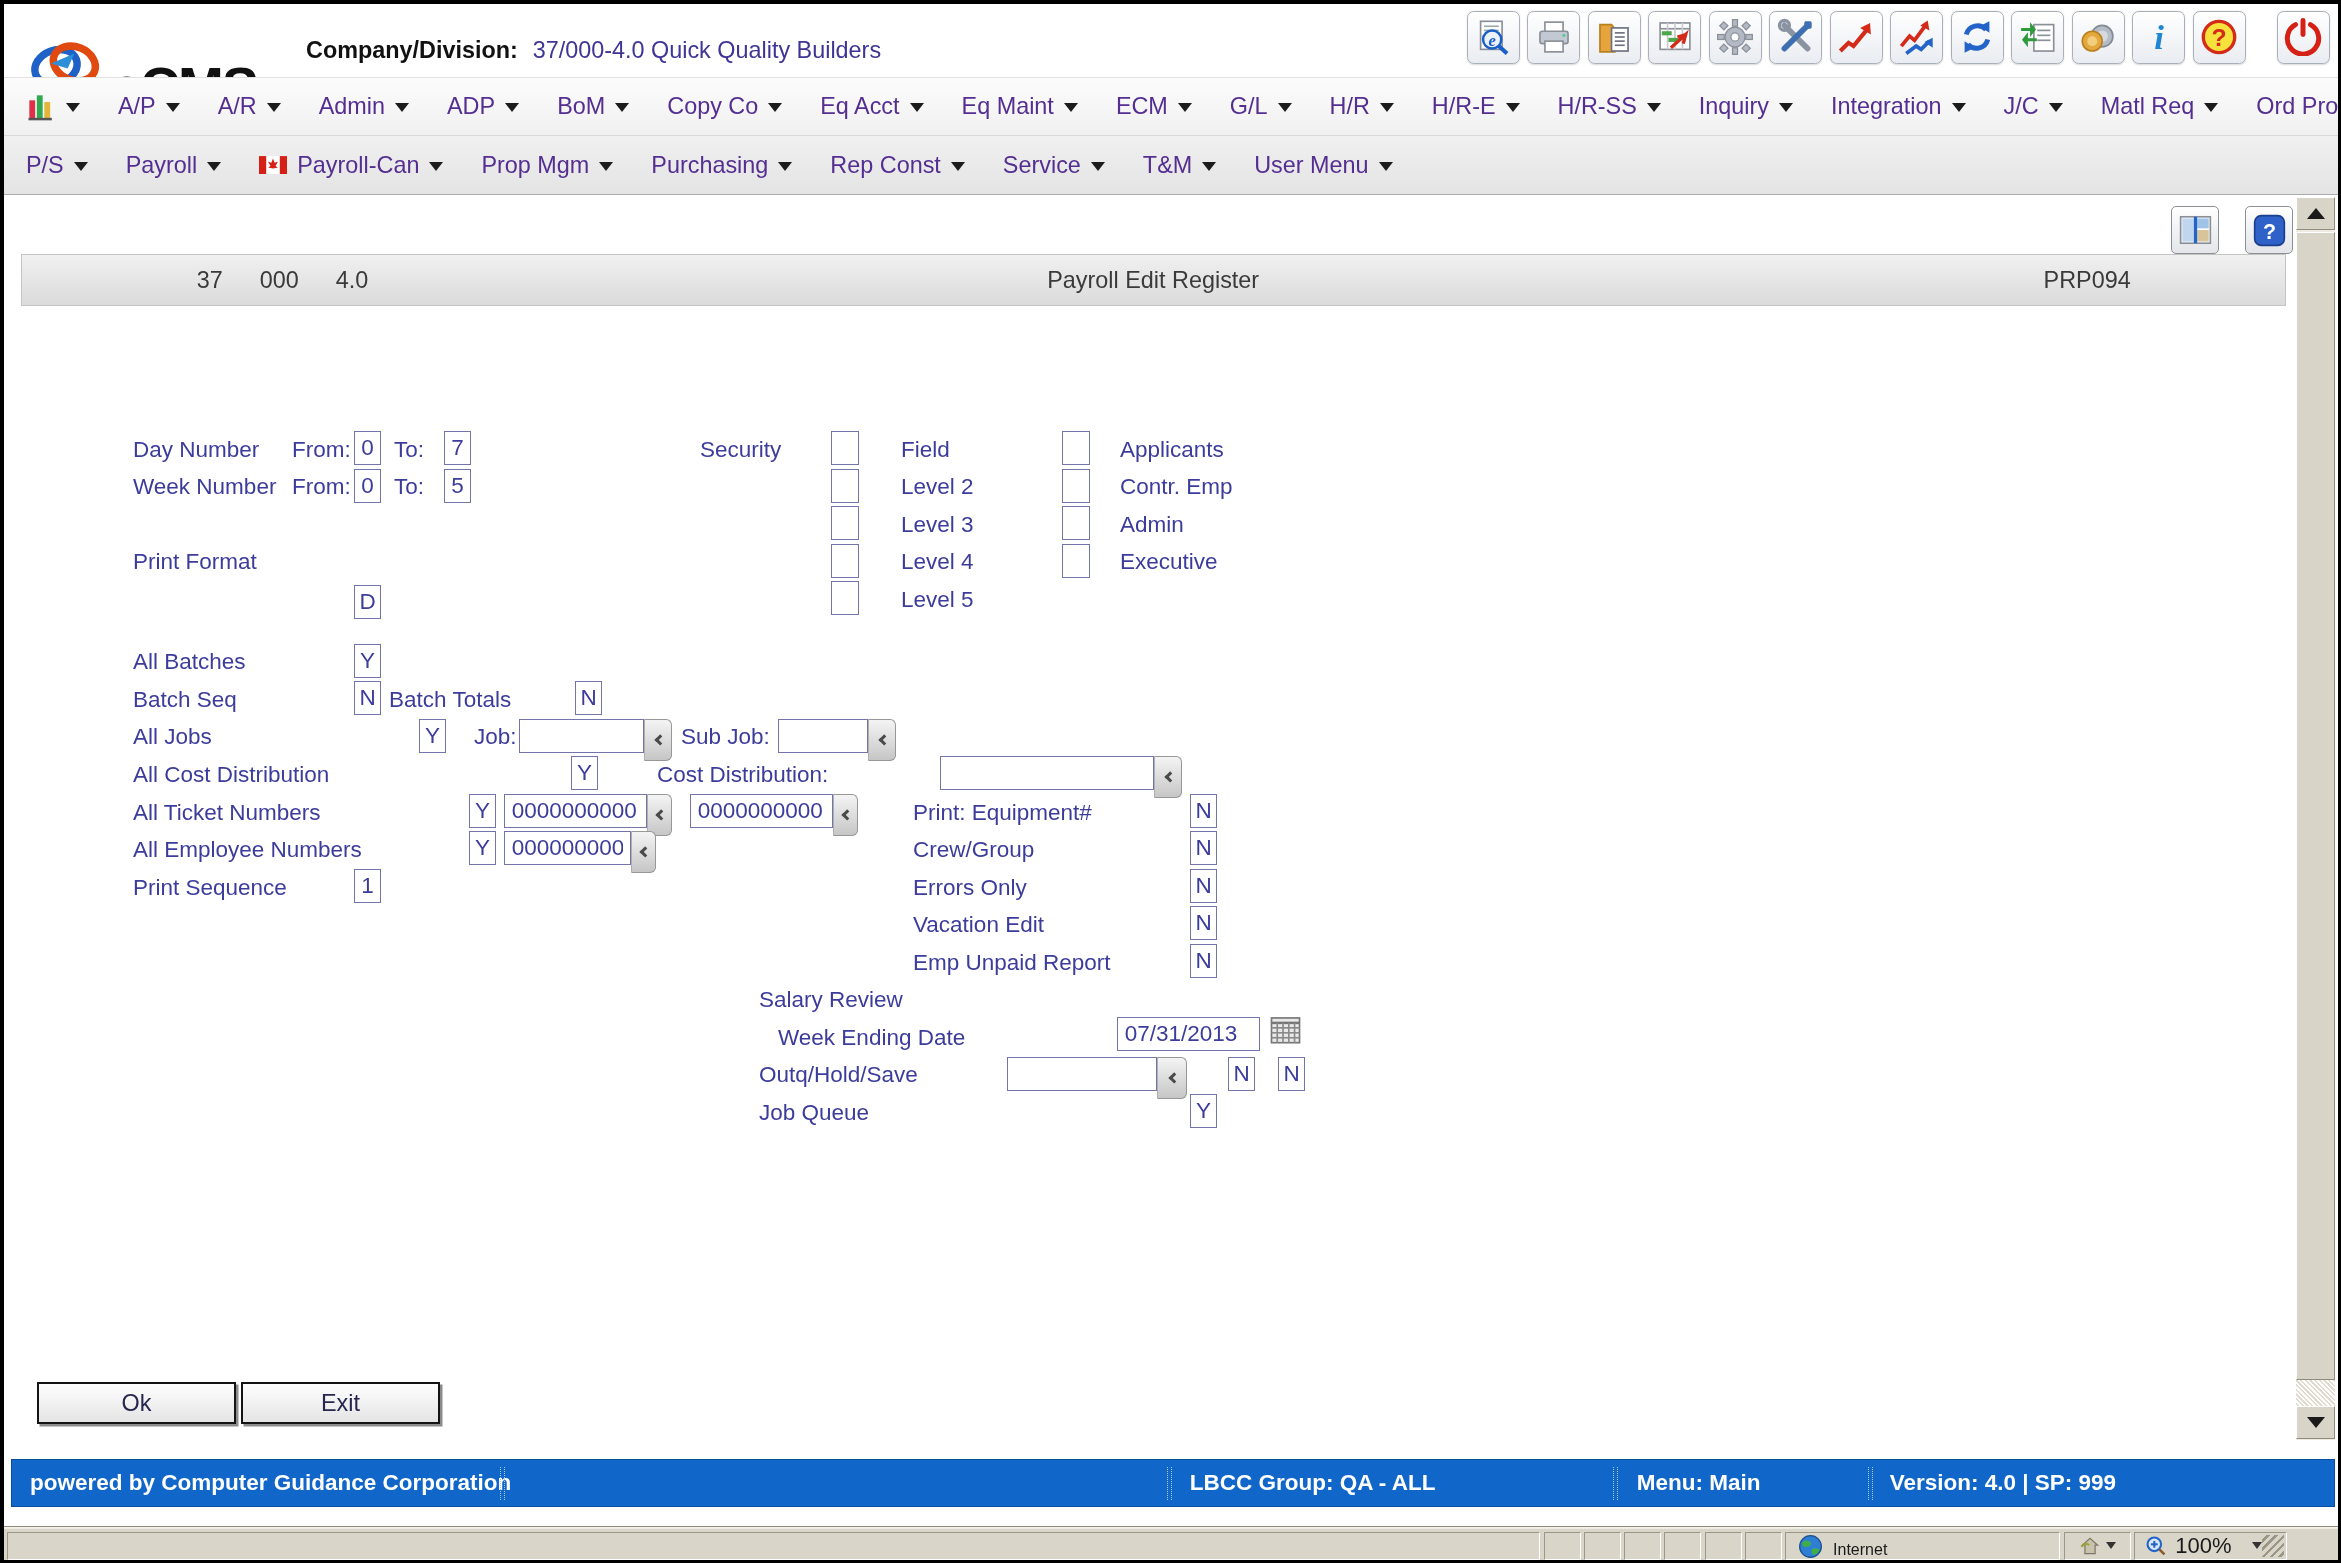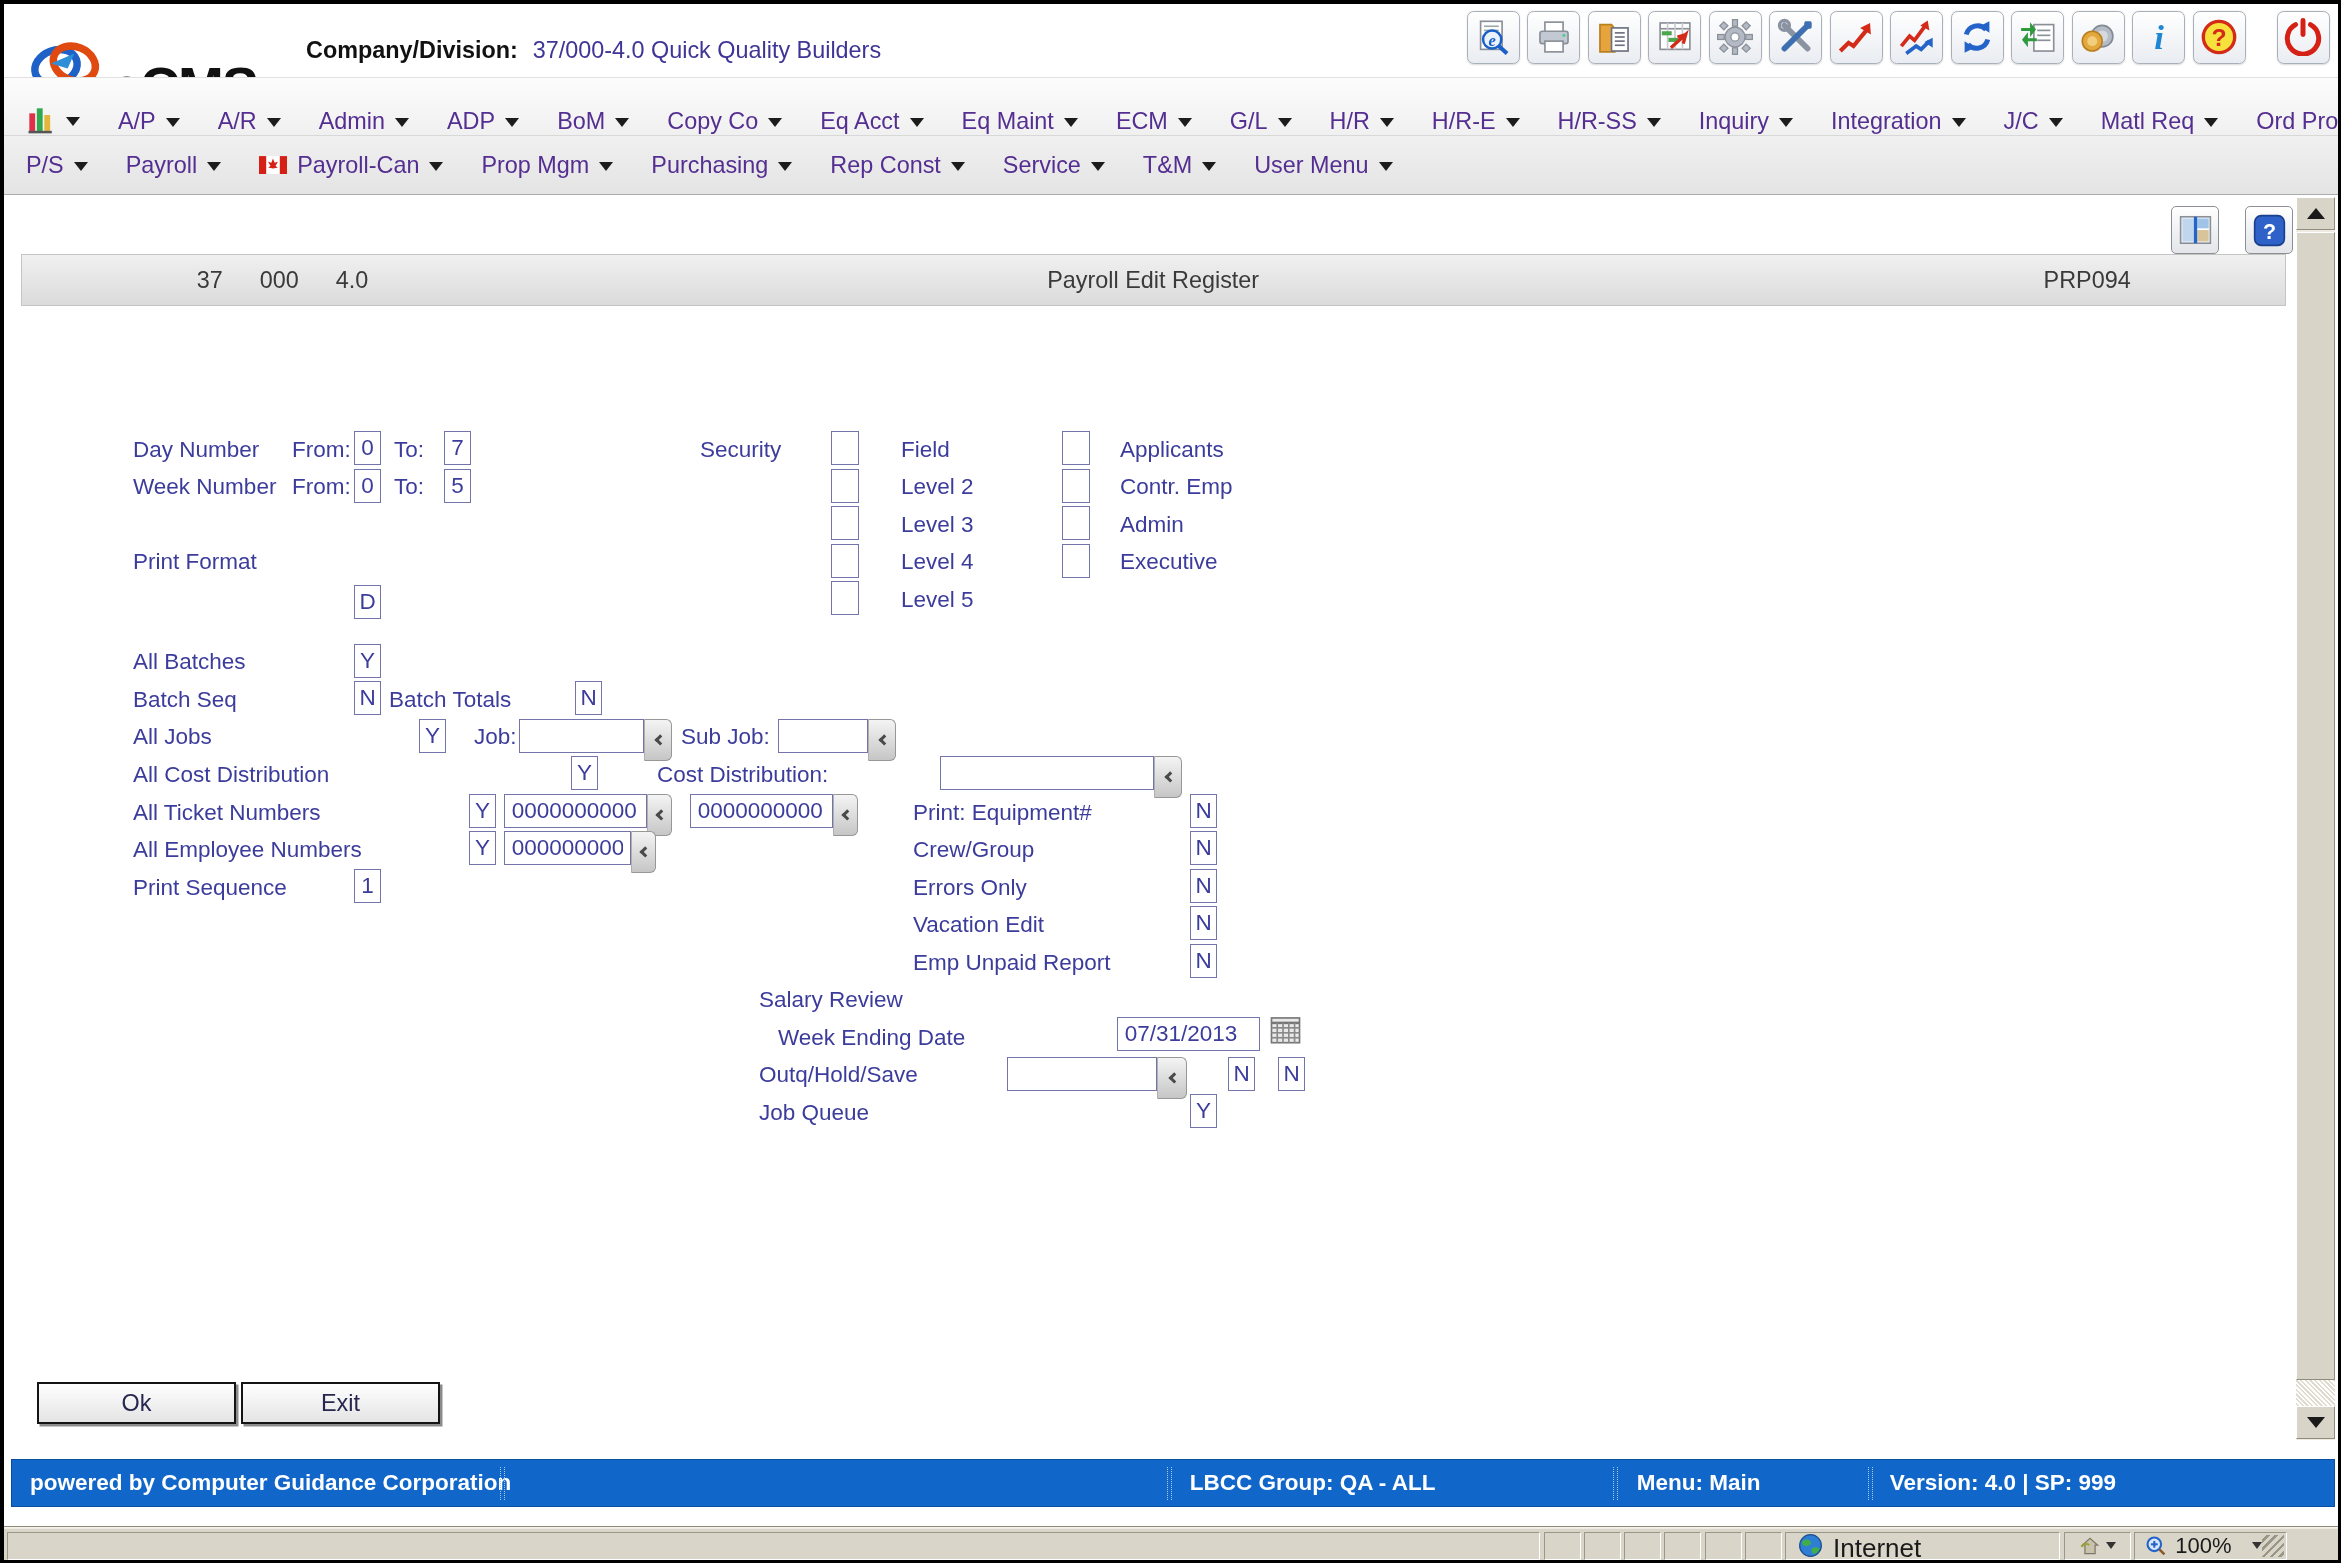--- a/index.html
+++ b/index.html
@@ -24,21 +24,21 @@
     box-shadow:0 0.8px 1.7px rgba(0,0,0,.15); cursor:pointer;
   }
   .tbtn.power { margin-left:23.4px; }
   
   .menubar {
     position:absolute; left:0; top:73px; width:2334px; height:118px;
     background:linear-gradient(#FCFCFC,#E4E4E4);
     border-top:0.8px solid #E0E0E0; border-bottom:1.7px solid #ABABAB;
   }
   .menurow { height:58px; display:flex; align-items:center; padding-left:22px; }
-  .menurow.r1 { border-bottom:0.8px solid #D8D8D8;align-items:flex-end; }
+  .menurow.r1 { border-bottom:0.8px solid #D8D8D8; }
   .mitem { display:flex; align-items:center; gap:10px; margin-right:38px; cursor:pointer; white-space:nowrap; }
   .mitem span.mlabel { font-size:23.4px; color:#542E91; }
   .caret { width:0; height:0; border-left:7.5px solid transparent; border-right:7.5px solid transparent; border-top:9.2px solid #1C1C1C; margin-top:2.5px; }
   
   .content { position:absolute; left:0; top:192px; width:2289px; height:1264px; background:#fff; }
   .winbtn {
     position:absolute; width:48px; height:48px; border:1.7px solid #8C9096; border-radius:5px;
     background:linear-gradient(#FFFFFF,#E3E5E8); display:flex; align-items:center; justify-content:center; cursor:pointer;
   }
   .titlebar {
@@ -86,21 +86,21 @@
     border-left:1.7px dotted #A9CBF2; border-right:1.7px dotted #A9CBF2; }
   
   .browserbar {
     position:absolute; left:0; top:1522px; width:2334px; height:38px;
     background:#D9D5C9; border-top:1.7px solid #8F8B7D; box-shadow:inset 0 1.7px 0 #F4F2EA;
     display:flex; align-items:center;
   }
   .bpanel { height:28px; border:0.8px solid; border-color:#9B9786 #FFFFFF #FFFFFF #9B9786; margin-left:3.3px; }
   .bp-long { width:1533px; }
   .bp-cell { width:37px; }
-  .bp-zone { width:275px; display:flex; align-items:flex-start; gap:10px; padding-left:11.7px; font-size:26px; color:#1A1A1A; }
+  .bp-zone { width:275px; display:flex; align-items:flex-end; gap:10px; padding-left:11.7px; font-size:16px; color:#1A1A1A; }
   .bp-shield { width:67px; display:flex; align-items:center; justify-content:center; gap:5px; }
   .bp-zoom { width:153px; display:flex; align-items:center; gap:8.3px; padding-left:10px; font-size:22px; color:#1A1A1A; position:relative; }
   .mini-caret { width:0; height:0; border-left:5.8px solid transparent; border-right:5.8px solid transparent; border-top:7.5px solid #333; }
   .grip { position:absolute; right:1.7px; bottom:1.7px; width:22px; height:22px;
     background:repeating-linear-gradient(135deg, transparent 0 3.3px, #9B9786 3.3px 5.8px); }
   
   .vscroll { position:absolute; left:2292px; top:193px; width:39px; height:1243px; background:#EEEBE2; }
   .sbtn { position:absolute; left:0; width:39px; height:33px; background:#D8D4C8;
     border:1.7px solid; border-color:#FFFFFF #8F8B7D #8F8B7D #FFFFFF;
     display:flex; align-items:center; justify-content:center; cursor:pointer; }

